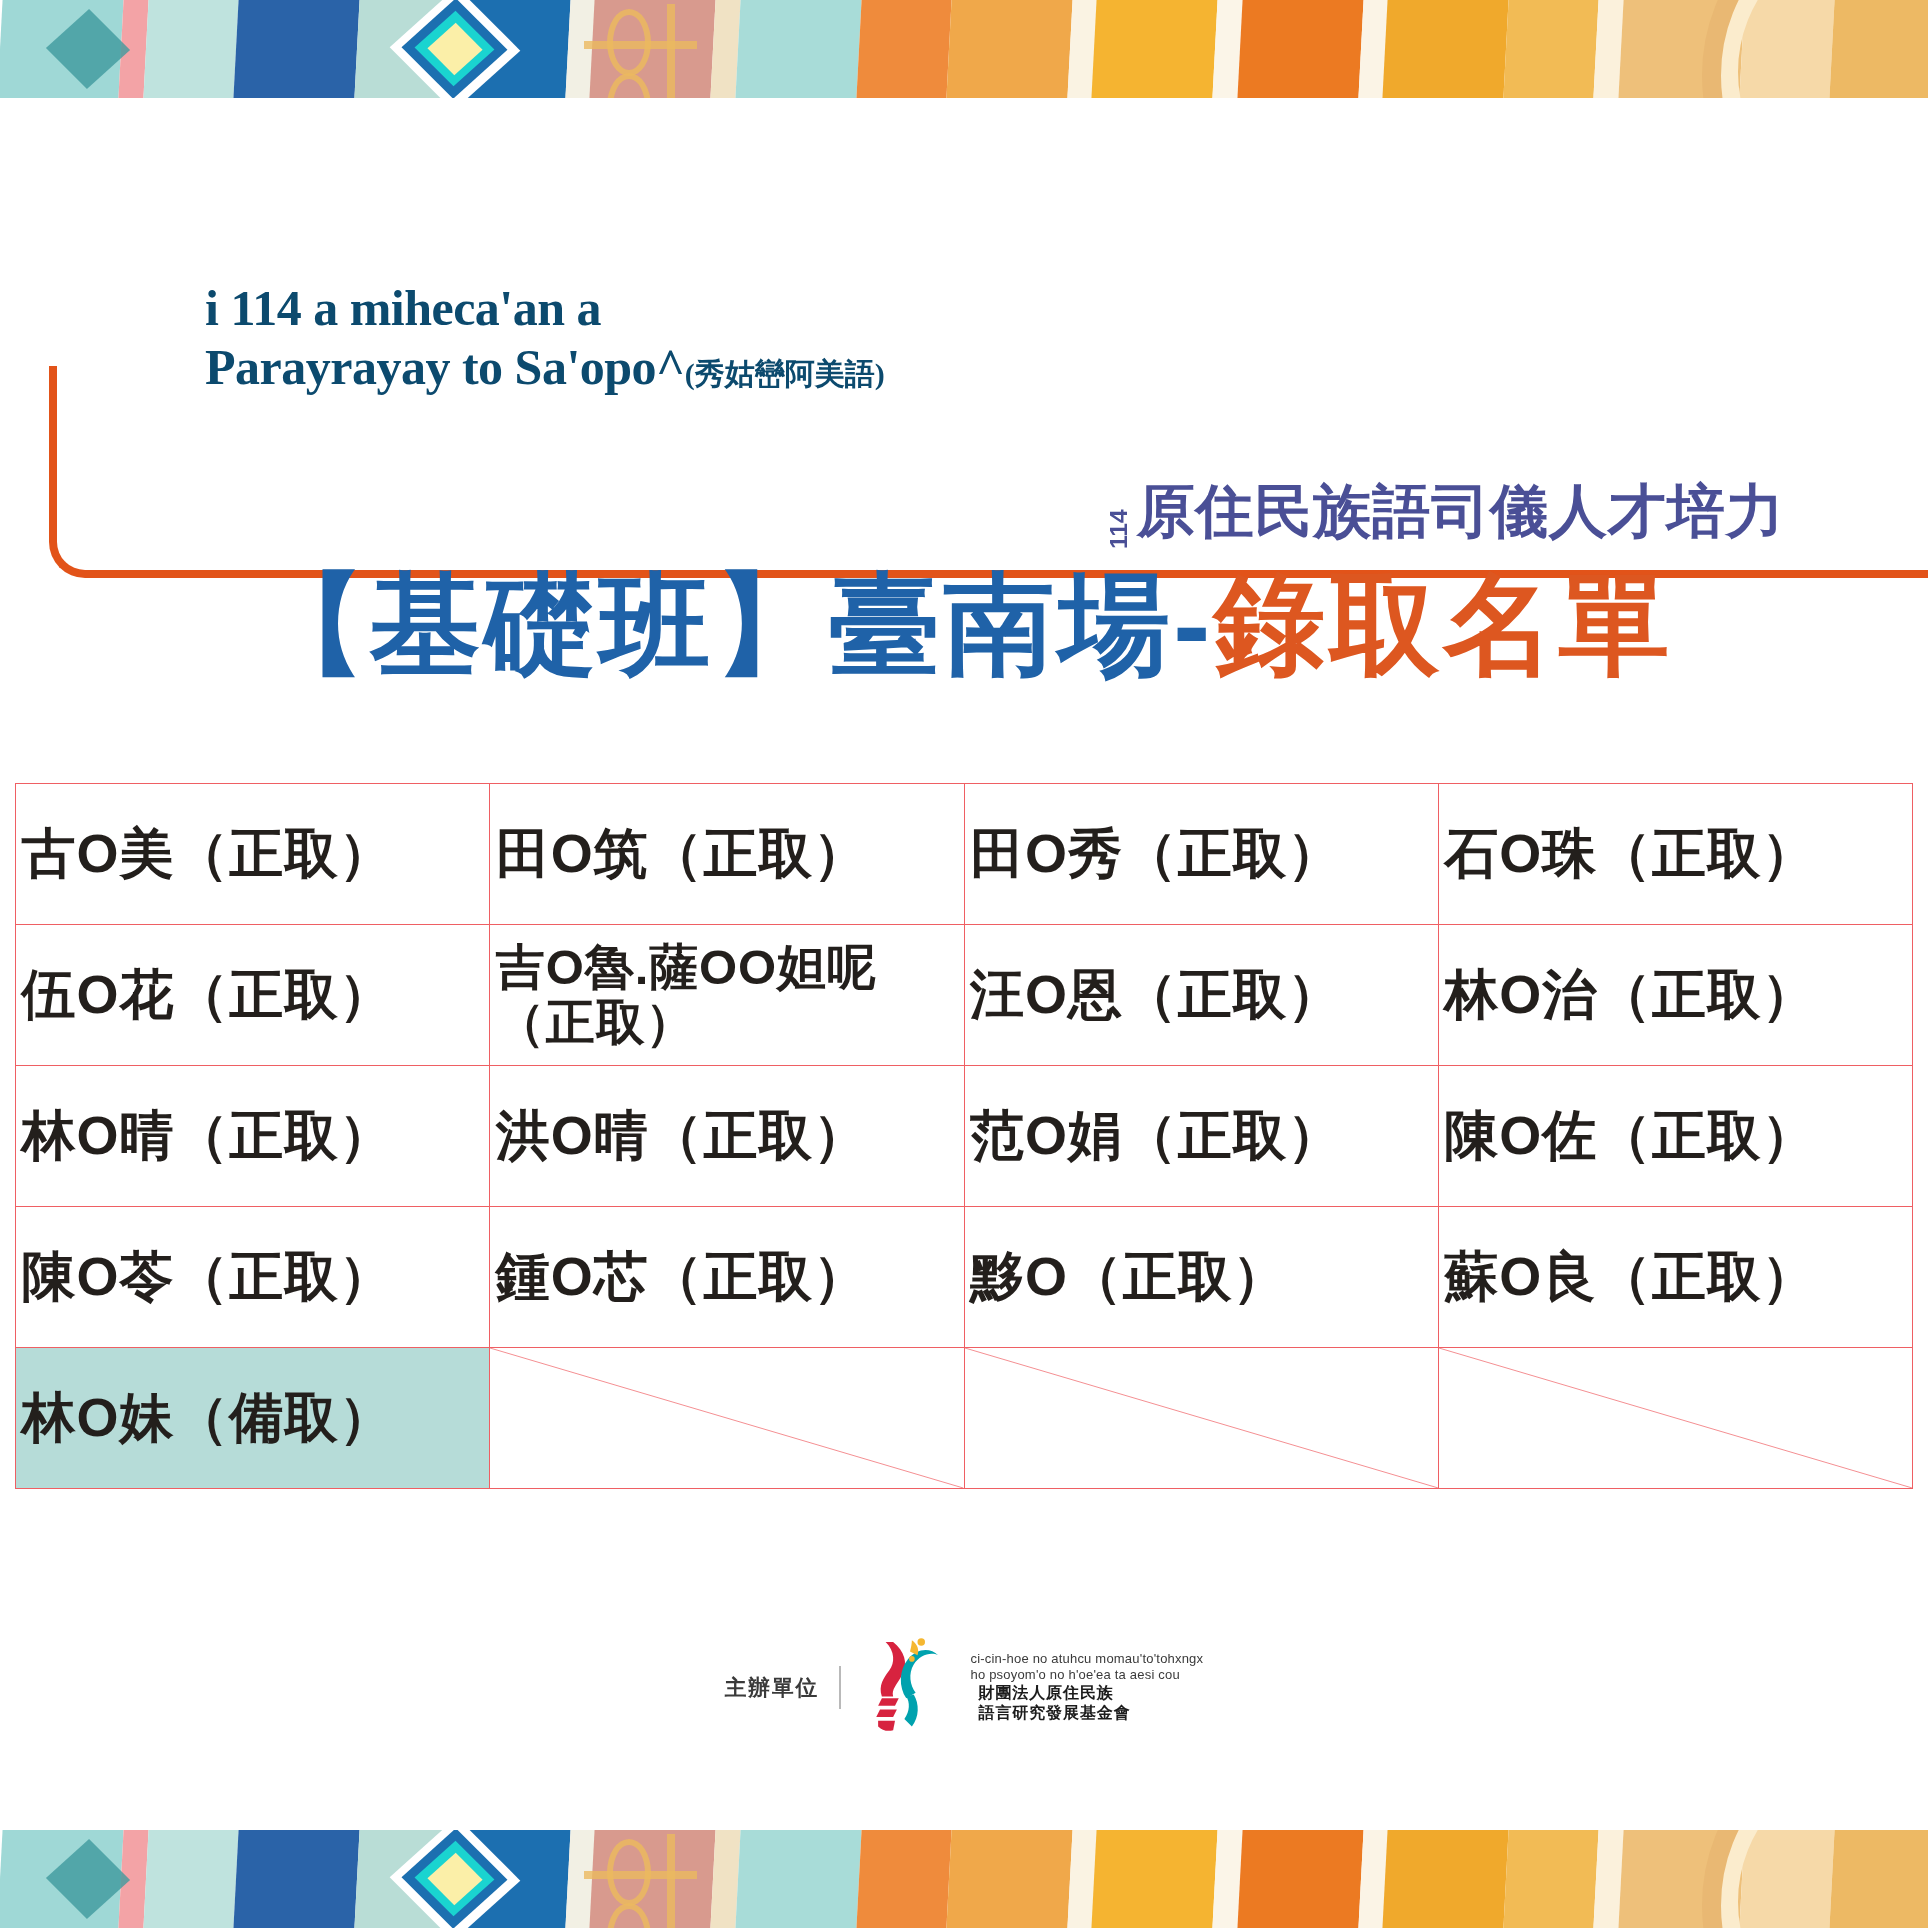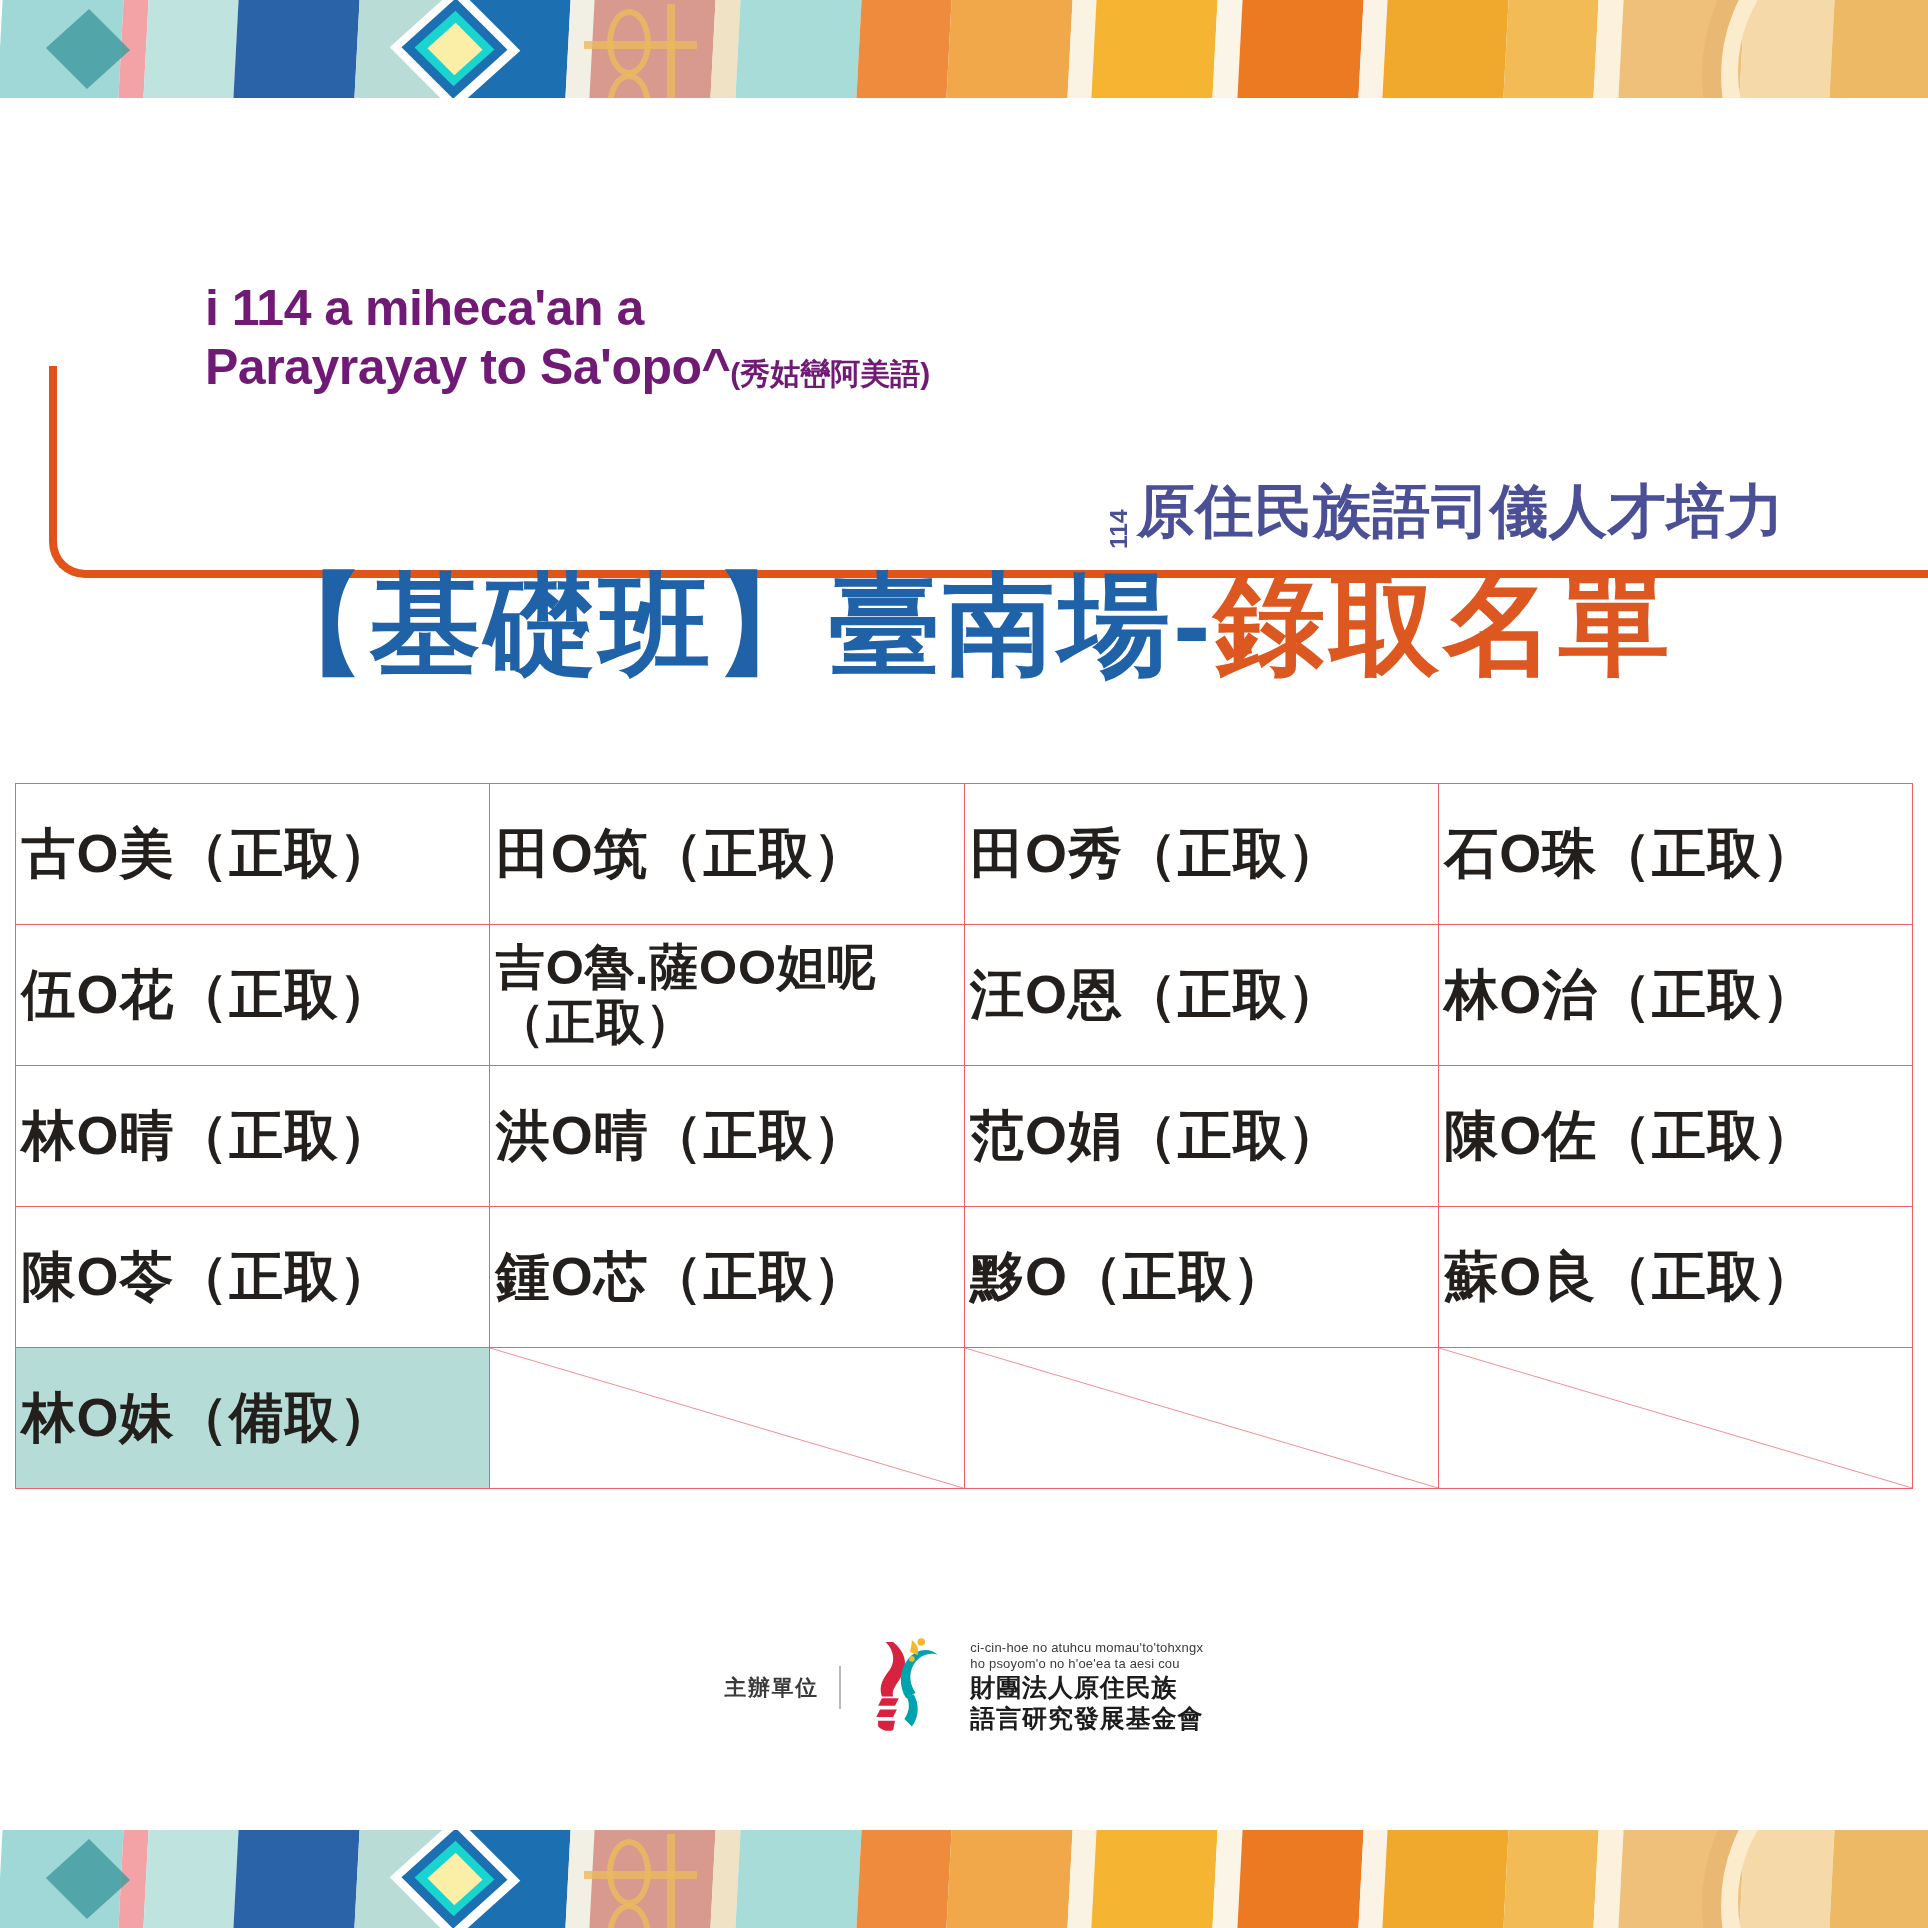--- a/index.html
+++ b/index.html
@@ -44,25 +44,26 @@
   .bracket{
     position:absolute;left:49px;top:268px;width:1879px;height:212px;
     border-left:8.5px solid #e25319;
     border-bottom:8.5px solid #e25319;
     border-bottom-left-radius:36px;
     box-sizing:border-box;
   }
 
   .ami-title{
     position:absolute;left:205px;top:181px;width:942px;
-    color:#701a75;
+    color:#0c4a6e;
     font-weight:bold;
     font-size:50px;
     line-height:1.18;
     letter-spacing:-0.5px;
+    font-family:Liberation Serif, serif;
   }
   .ami-title .paren{
     font-size:30px;
     letter-spacing:0;
     margin-top:44px;
   }
 
   .zh-program{
     position:absolute;left:1099px;top:375px;
     color:#4a4f96;
@@ -132,21 +133,21 @@
     padding-right:20px;
   }
   .divider{width:1.9px;height:43px;background:#b9b9b9;margin-right:24.5px;}
   .logo-mark{position:relative;width:90px;height:98px;margin-right:15px;}
   .logo-mark svg{position:absolute;left:0;top:0;}
   .logo-text{line-height:1.25;}
   .logo-text .rom{
     font-size:13px;color:#3a3a3a;letter-spacing:0.2px;white-space:nowrap;
   }
   .logo-text .zh{
-    font-size:25px;color:#1c1c1c;font-weight:bold;letter-spacing:0.9px;white-space:nowrap;
+    font-size:16px;color:#1c1c1c;font-weight:bold;letter-spacing:0.9px;white-space:nowrap;margin-left:8px;
   }
 </style>
 </head>
 <body>
 
 <div class="border-strip top">
   <div class="strip-inner">
     <div class="band wide" style="background:#9fd8d6"></div>
     <div class="band thin" style="background:#f3a3a6"></div>
     <div class="band mid" style="background:#bfe3de"></div>

